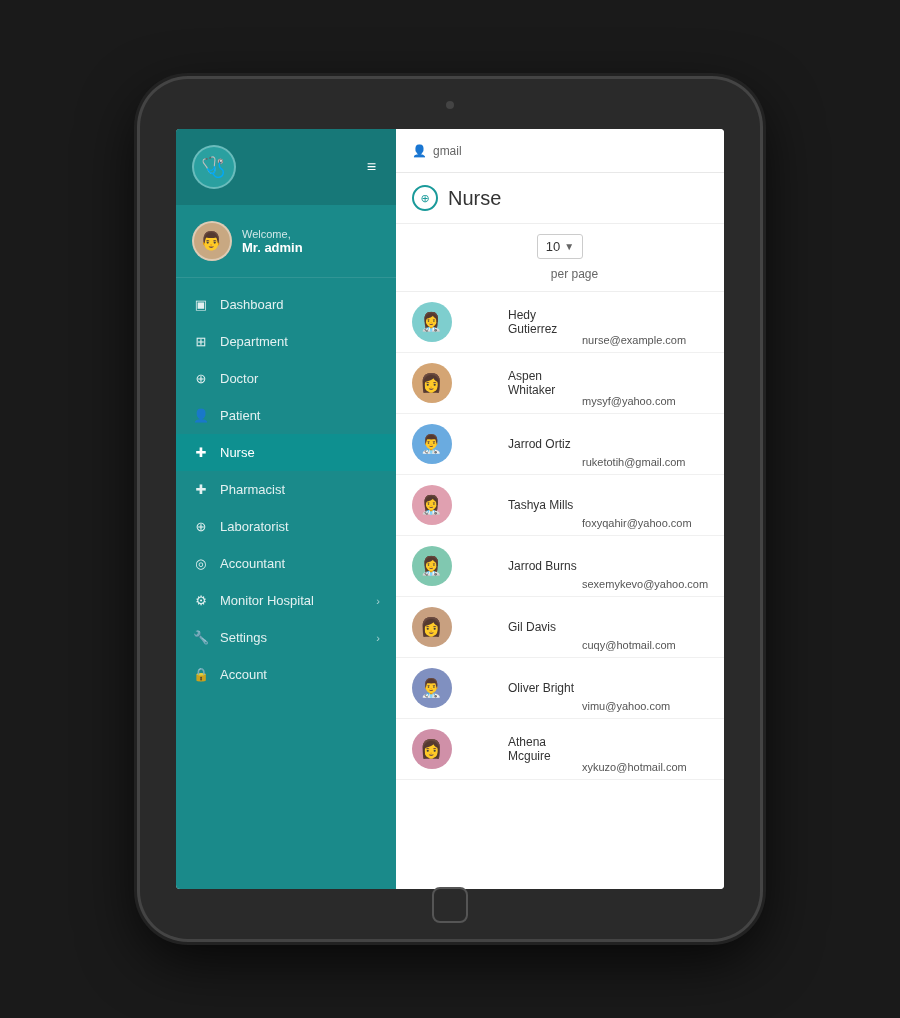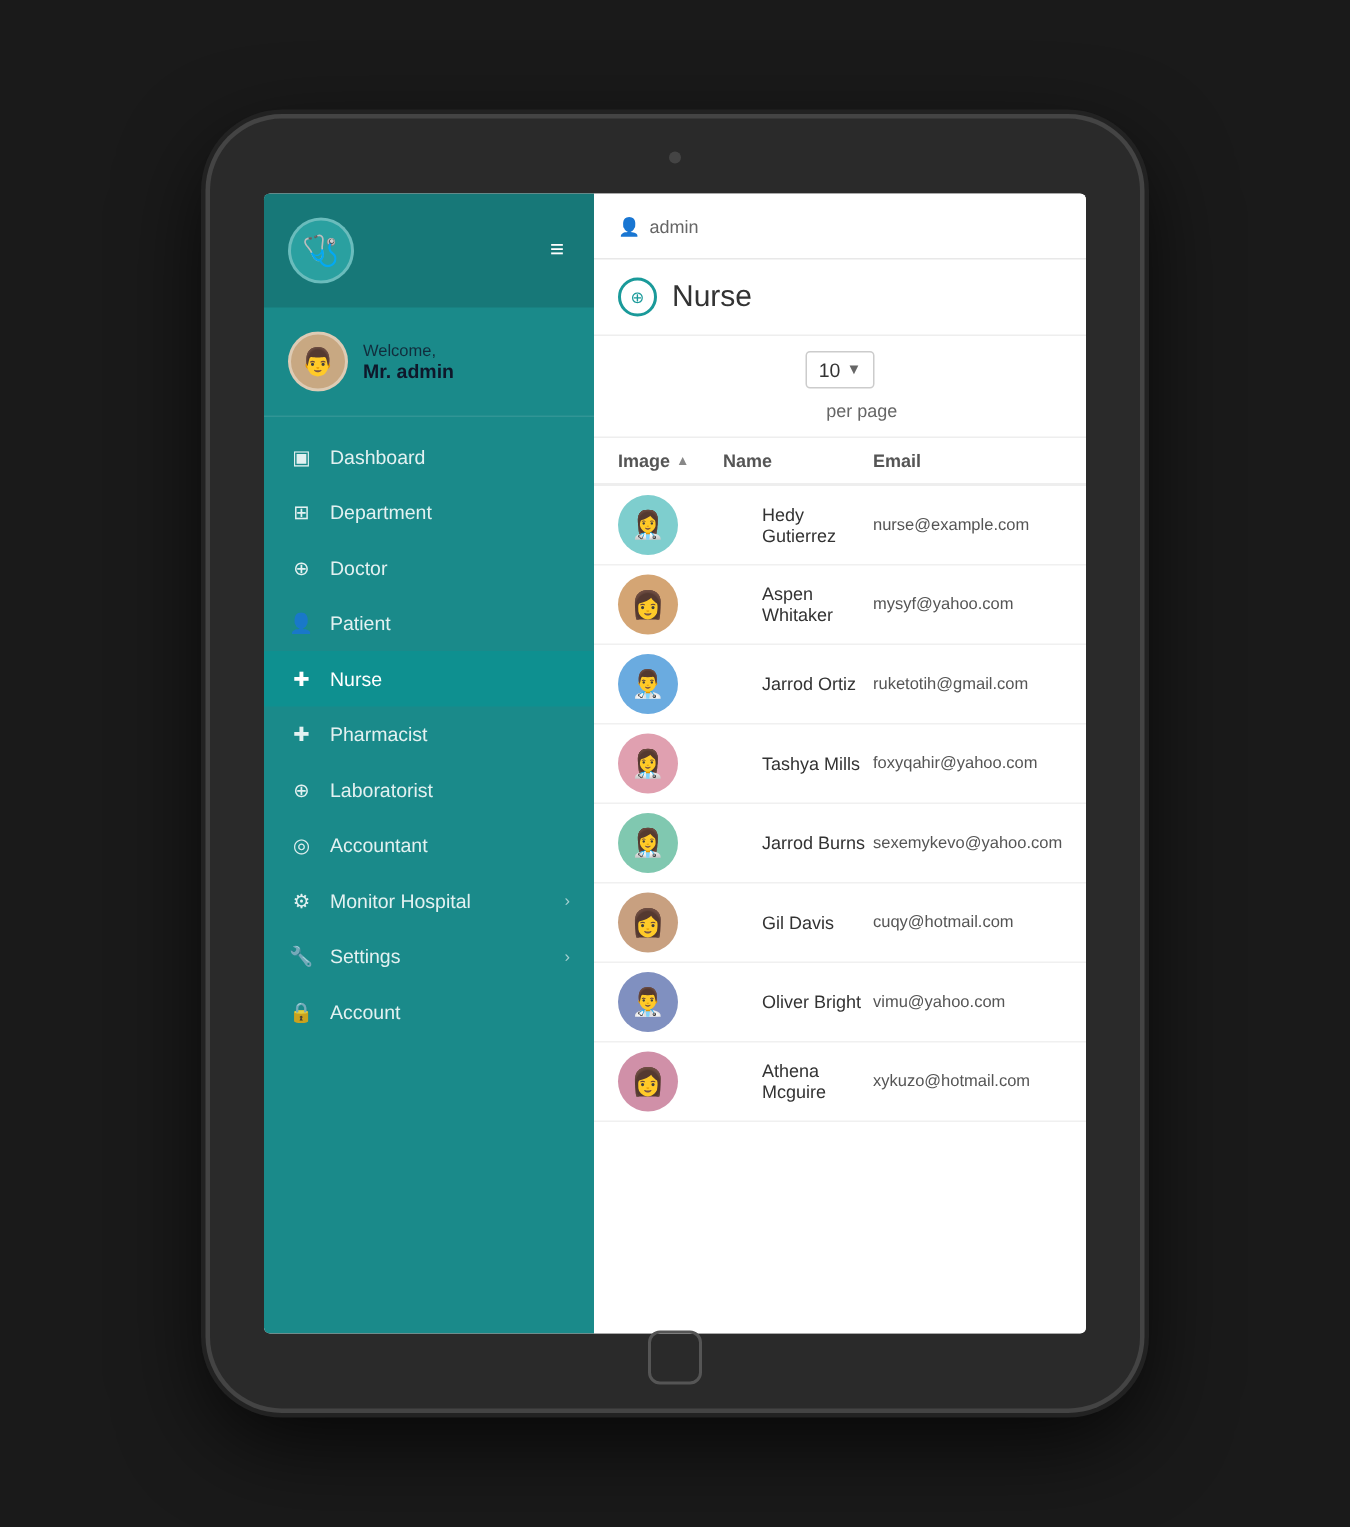--- a/index.html
+++ b/index.html
@@ -119,21 +119,21 @@
       border: 2px solid rgba(255,255,255,0.4);
       overflow: hidden;
       flex-shrink: 0;
       display: flex;
       align-items: center;
       justify-content: center;
       font-size: 18px;
     }
 
     .user-text {
-      color: #0f172a;
+      color: #ffffff;
     }
 
     .user-welcome {
       font-size: 11px;
       opacity: 0.8;
     }
 
     .user-name {
       font-size: 13px;
       font-weight: 600;
@@ -311,20 +311,21 @@
 
     .cell-name {
       font-size: 12px;
       color: #333;
       margin-left: 26px;
     }
 
     .cell-email {
       font-size: 11px;
       color: #555;
+      margin-top: 36px;
     }
   </style>
 </head>
 <body>
 
 <div class="tablet-outer">
   <div class="tablet-camera"></div>
 
   <div class="tablet-screen">
     <div class="app-container">
@@ -394,45 +395,37 @@
               <span style="font-size: 13px;">Account</span>
             </div>
           </div>
 
       </div>
 
       <div class="main-content">
 
         <div class="top-bar">
           <span class="top-bar-icon">👤</span>
-          <span class="top-bar-text">admin</span>
+          <span class="top-bar-text">gmail</span>
         </div>
 
         <div class="page-header">
           <div class="page-header-icon">⊕</div>
           <h1 class="page-title">Nurse</h1>
         </div>
 
         <div class="table-controls">
           <div class="per-page-select">
             <span class="per-page-num">10</span>
             <span class="per-page-arrow">▼</span>
           </div>
           <span class="per-page-label">per page</span>
         </div>
 
         <div class="data-table">
-          <div class="table-header">
-            <div class="th sortable">
-              <span>Image</span>
-              <span class="sort-icon">▲</span>
-            </div>
-            <div class="th">Name</div>
-            <div class="th">Email</div>
-          </div>
           <div id="table-rows-container">
               <div class="table-row">
                 <div>
                   <div class="nurse-avatar" style="background: rgb(126, 206, 206);">👩‍⚕️</div>
                 </div>
                 <div class="cell-name">Hedy Gutierrez</div>
                 <div class="cell-email">nurse@example.com</div>
               </div>
               <div class="table-row">
                 <div>

